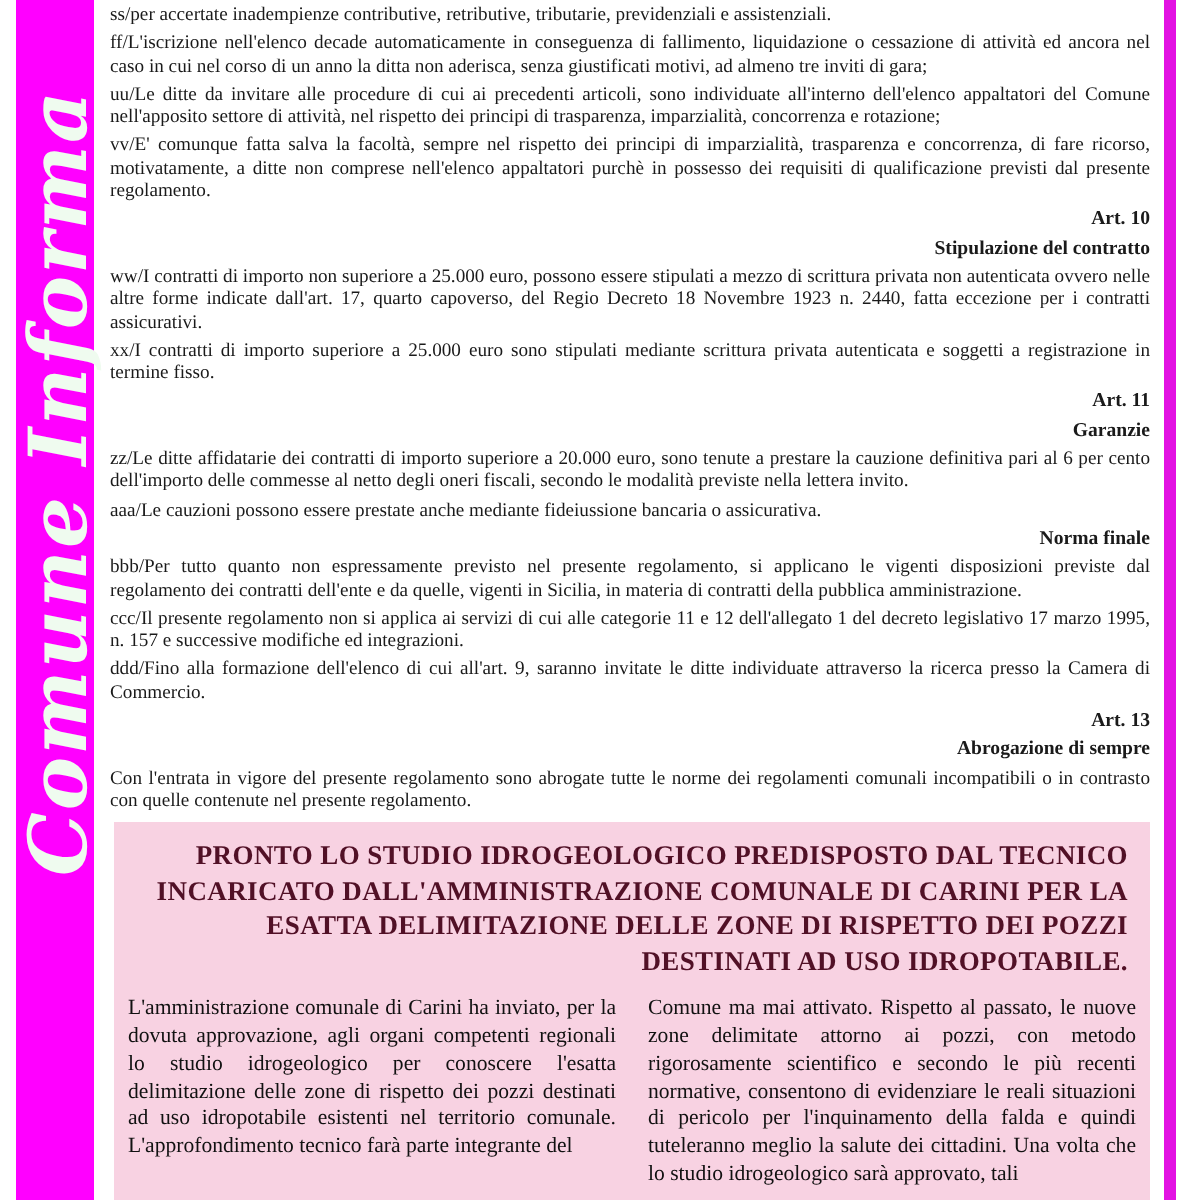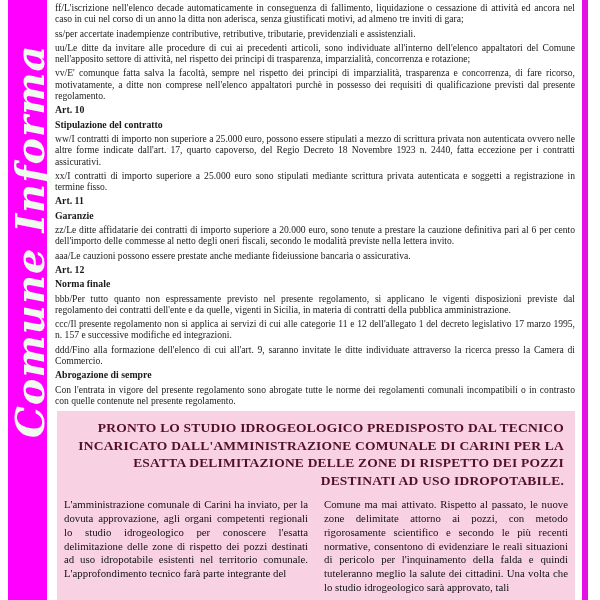--- a/index.html
+++ b/index.html
@@ -13,57 +13,57 @@
           font-family:"DejaVu Serif", serif;font-style:italic;font-weight:bold;
           font-size:40px;line-height:52px;color:#effbef;white-space:nowrap;
           text-align:center;letter-spacing:1px;}
 
   
   .right-rule{position:absolute;left:582px;top:0;width:6px;height:600px;background:#e312e3;}
 
   
   .content{position:absolute;left:55px;top:2px;width:520px;color:#1a1a1a;}
   .body-p{margin:0 0 3px 0;font-size:9.6px;line-height:11.3px;text-align:justify;}
-  .art-h{margin:2px 0 3px 0;font-size:9.8px;line-height:11.3px;font-weight:bold;text-align:left;}
+  .art-h{margin:2px 0 3px 0;font-size:9.8px;line-height:11.3px;font-weight:bold;text-align:right;}
 
   
   .announce{margin-top:5px;margin-left:2px;width:504px;background:#f8d2e2;
             padding:6px 7px 20px 7px;}
   .announce-headline{margin:2px 4px 9px 4px;text-align:right;font-weight:bold;
             font-size:13.5px;line-height:17.5px;letter-spacing:.2px;color:#511026;}
   .announce-cols{display:flex;gap:16px;color:#111;}
   .announce-col{flex:1 1 0;font-size:10.8px;line-height:13.8px;text-align:justify;}
 </style>
 </head>
 <body>
 
 <div class="page">
 
   <div class="side-bar"></div>
   <div class="vtitle">Comune Informa</div>
   <div class="right-rule"></div>
 
   <div class="content">
+    <p class="body-p">ss/per accertate inadempienze contributive, retributive, tributarie, previdenziali e assistenziali.</p>
     <p class="body-p">ff/L'iscrizione nell'elenco decade automaticamente in conseguenza di fallimento, liquidazione o cessazione di attività ed ancora nel caso in cui nel corso di un anno la ditta non aderisca, senza giustificati motivi, ad almeno tre inviti di gara;</p>
-    <p class="body-p">ss/per accertate inadempienze contributive, retributive, tributarie, previdenziali e assistenziali.</p>
     <p class="body-p">uu/Le ditte da invitare alle procedure di cui ai precedenti articoli, sono individuate all'interno dell'elenco appaltatori del Comune nell'apposito settore di attività, nel rispetto dei principi di trasparenza, imparzialità, concorrenza e rotazione;</p>
     <p class="body-p">vv/E' comunque fatta salva la facoltà, sempre nel rispetto dei principi di imparzialità, trasparenza e concorrenza, di fare ricorso, motivatamente, a ditte non comprese nell'elenco appaltatori purchè in possesso dei requisiti di qualificazione previsti dal presente regolamento.</p>
     <h3 class="art-h">Art. 10</h3>
     <h3 class="art-h">Stipulazione del contratto</h3>
     <p class="body-p">ww/I contratti di importo non superiore a 25.000 euro, possono essere stipulati a mezzo di scrittura privata non autenticata ovvero nelle altre forme indicate dall'art. 17, quarto capoverso, del Regio Decreto 18 Novembre 1923 n. 2440, fatta eccezione per i contratti assicurativi.</p>
     <p class="body-p">xx/I contratti di importo superiore a 25.000 euro  sono stipulati mediante scrittura privata autenticata e soggetti a registrazione in termine fisso.</p>
     <h3 class="art-h">Art. 11</h3>
     <h3 class="art-h">Garanzie</h3>
     <p class="body-p">zz/Le ditte affidatarie dei contratti di importo superiore a 20.000 euro, sono tenute a prestare la cauzione definitiva pari al 6 per cento dell'importo delle commesse al netto degli oneri fiscali, secondo le modalità previste nella lettera invito.</p>
     <p class="body-p">aaa/Le cauzioni possono essere prestate anche mediante fideiussione bancaria o assicurativa.</p>
-    <h3 class="art-h">Art. 12</h3>
     <h3 class="art-h">Norma finale</h3>
     <p class="body-p">bbb/Per tutto quanto non espressamente previsto nel presente regolamento, si applicano le vigenti disposizioni previste dal regolamento dei contratti dell'ente e da quelle, vigenti in Sicilia, in materia di contratti della pubblica amministrazione.</p>
     <p class="body-p">ccc/Il presente regolamento non si applica ai servizi di cui alle categorie 11 e 12 dell'allegato 1 del decreto legislativo 17 marzo 1995, n. 157 e successive modifiche ed integrazioni.</p>
     <p class="body-p">ddd/Fino alla formazione dell'elenco di cui all'art. 9, saranno invitate le ditte individuate attraverso la ricerca presso la Camera di Commercio.</p>
+    <h3 class="art-h">Art. 13</h3>
     <h3 class="art-h">Abrogazione di sempre</h3>
     <p class="body-p">Con l'entrata in vigore del presente regolamento sono abrogate tutte le norme dei regolamenti comunali incompatibili o in contrasto con quelle contenute nel presente regolamento.</p>
 
     <div class="announce">
       <div class="announce-headline">PRONTO LO STUDIO IDROGEOLOGICO PREDISPOSTO DAL TECNICO INCARICATO DALL'AMMINISTRAZIONE COMUNALE DI CARINI PER LA ESATTA DELIMITAZIONE DELLE ZONE DI RISPETTO DEI POZZI DESTINATI AD USO IDROPOTABILE.</div>
       <div class="announce-cols">
         <div class="announce-col">L'amministrazione comunale di Carini ha inviato, per la dovuta approvazione, agli organi competenti regionali lo studio idrogeologico per conoscere l'esatta delimitazione delle zone di rispetto dei pozzi destinati ad uso idropotabile esistenti nel territorio comunale. L'approfondimento tecnico farà parte integrante del</div>
         <div class="announce-col">Comune ma mai attivato.  Rispetto al passato, le nuove zone delimitate attorno ai pozzi, con metodo rigorosamente scientifico e secondo le più recenti normative, consentono di evidenziare le reali situazioni di pericolo per l'inquinamento della falda e quindi tuteleranno meglio la salute dei cittadini. Una volta che lo studio idrogeologico sarà approvato, tali</div>
       </div>
     </div>

